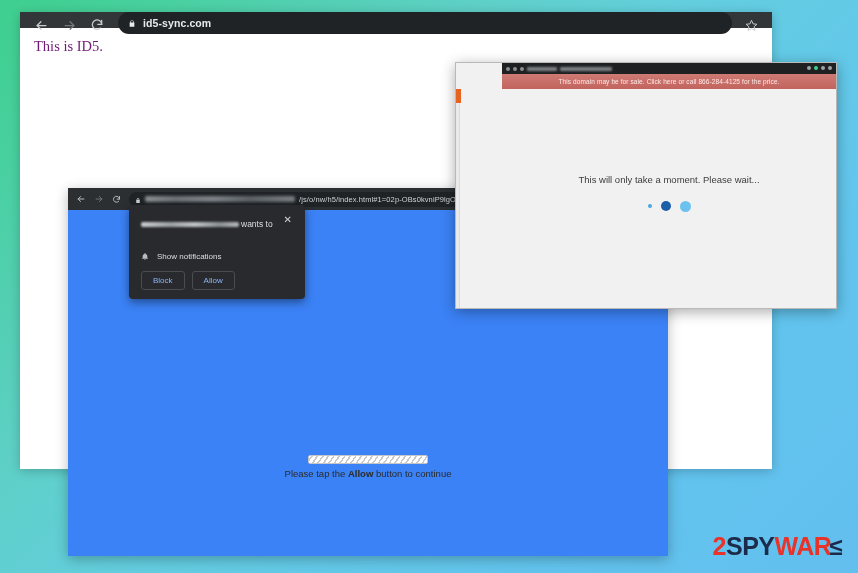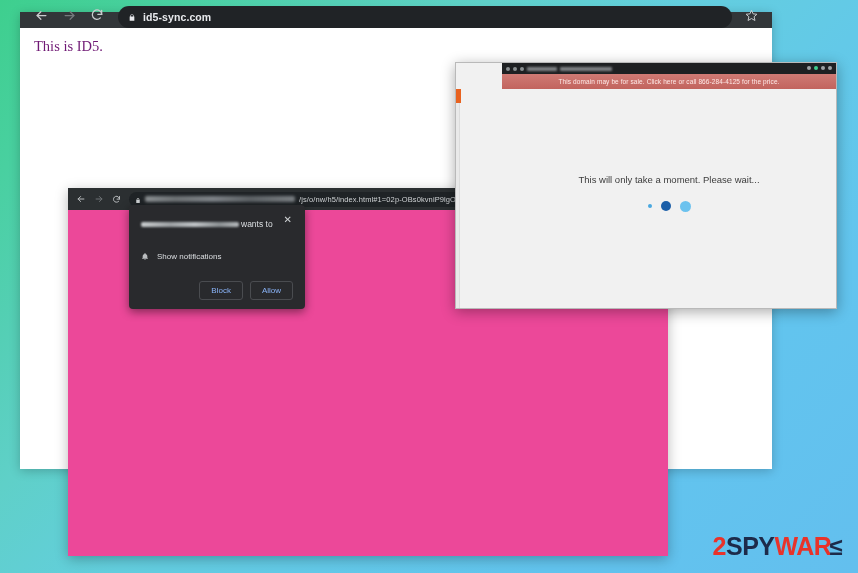--- a/index.html
+++ b/index.html
@@ -26,21 +26,21 @@
     position: absolute;
     left: 20px; top: 12px;
     width: 752px; height: 457px;
     background: #ffffff;
     box-shadow: 0 2px 10px rgba(0,0,0,0.22);
   }
   .win-main-bar {
     height: 16px;
     background: #323639;
     display: flex;
-    align-items: flex-end;
+    align-items: flex-start;
     padding: 0 8px;
     gap: 2px;
   }
   .navbtn {
     width: 26px; height: 26px;
     display: flex; align-items: center; justify-content: center;
     color: #c9ccce;
     font-size: 15px;
     line-height: 1;
   }
@@ -122,21 +122,21 @@
   }
   .mid-url {
     color: #cfd2d4;
     font-size: 7.5px;
     white-space: nowrap;
     letter-spacing: 0.1px;
   }
   .win-mid-body {
     position: relative;
     height: calc(100% - 22px);
-    background: #ec4899;
+    background: #3b82f6;
   }
 
   
   .perm-dialog {
     position: absolute;
     left: 61px; top: -5px;
     width: 176px;
     background: #292a2d;
     border-radius: 4px;
     box-shadow: 0 3px 10px rgba(0,0,0,0.45);
@@ -172,22 +172,22 @@
   }
   .perm-row {
     display: flex; align-items: center; gap: 8px;
     margin-top: 18px;
   }
   .perm-row-label {
     color: #dcdfe2;
     font-size: 8px;
   }
   .perm-actions {
-    display: flex; justify-content: flex-end; gap: 7px;
-    margin-top: 16px;
+    display: flex; gap: 7px;
+    margin-top: 6px;
   }
   .perm-btn {
     border: 1px solid #4a4c50;
     border-radius: 3px;
     color: #8ab4f8;
     font-size: 8px;
     padding: 4px 11px;
     background: transparent;
     font-family: "Liberation Sans", sans-serif;
   }
@@ -412,20 +412,24 @@
         </span>
         <span class="perm-row-label">Show notifications</span>
       </div>
 
       <div class="perm-actions">
         <button class="perm-btn">Block</button>
         <button class="perm-btn">Allow</button>
       </div>
     </div>
 
+    <div class="tap-block">
+      <div class="stripe-bar"></div>
+      <div class="tap-text"><span>Please tap the </span><b>Allow</b><span> button to continue</span></div>
+    </div>
 
   </div>
 </div>
 
 <div class="win-wait">
 
   <div class="wait-titlebar">
     <span class="tb-dot"></span>
     <span class="tb-dot"></span>
     <span class="tb-dot"></span>

